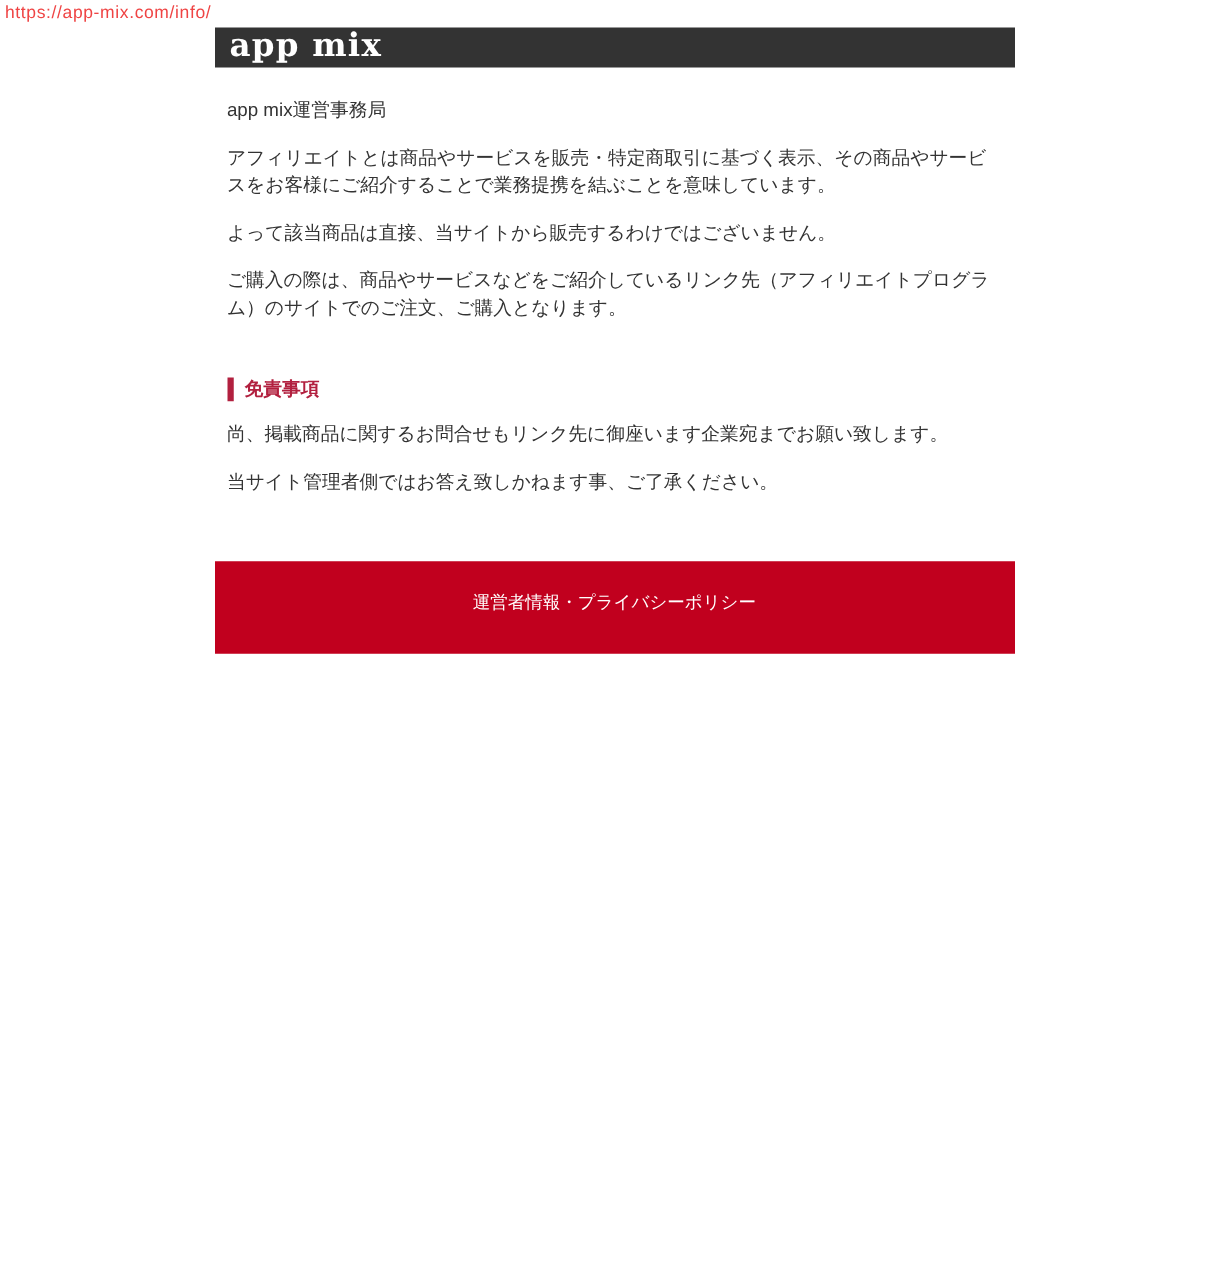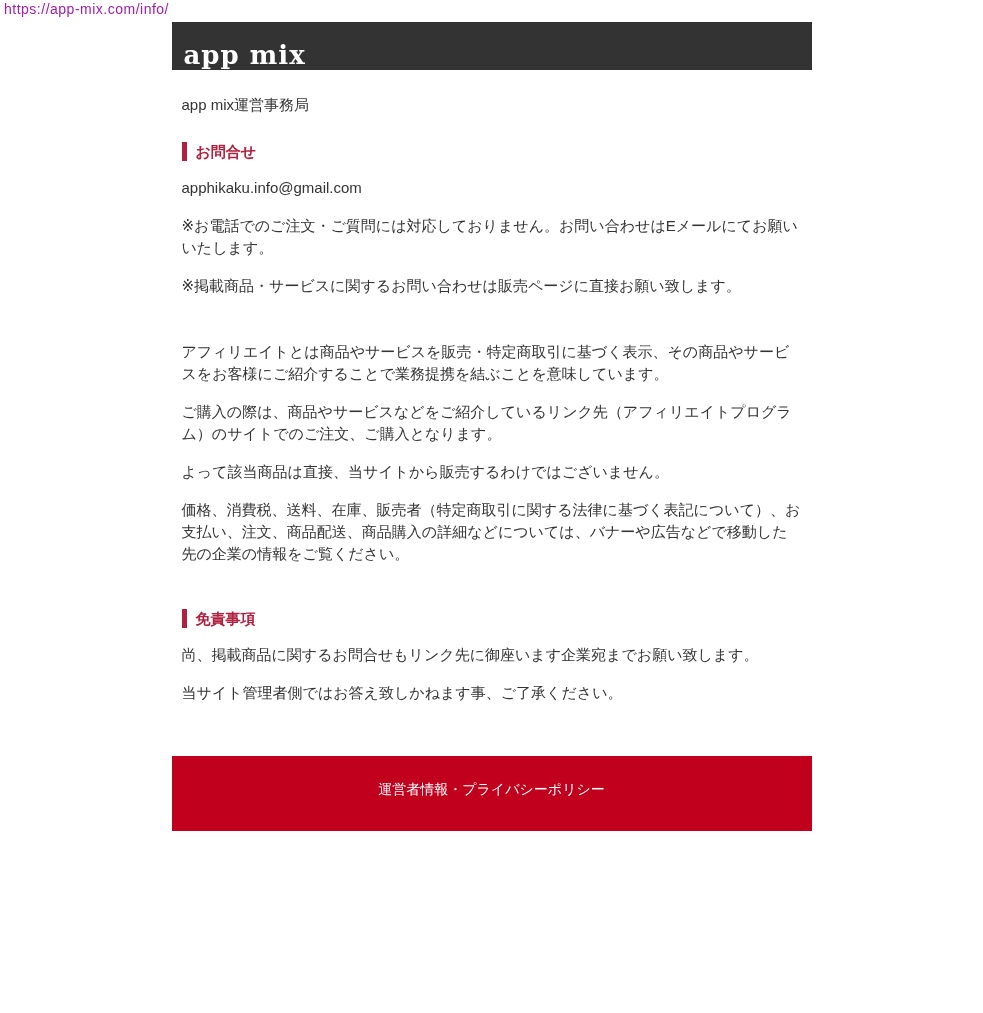--- a/index.html
+++ b/index.html
@@ -9,34 +9,34 @@
     width: 983px;
     height: 1013px;
     font-family: "Liberation Sans", "DejaVu Sans", sans-serif;
     position: relative;
   }
   .url-text {
     position: absolute;
     top: 1px;
     left: 4px;
     font-size: 14px;
-    color: #a21caf;
+    color: #ef4444;
     letter-spacing: 0.5px;
     text-align: right;
   }
   .container {
     width: 640px;
     margin: 0 auto;
     padding-top: 22px;
   }
   .site-header {
     background: #333333;
-    height: 48px;
+    height: 32px;
     display: flex;
-    align-items: flex-end;
+    align-items: flex-start;
     padding: 0 12px;
     box-sizing: border-box;
   }
   .site-title {
     color: #ffffff;
     font-family: "DejaVu Serif", "Liberation Serif", serif;
     font-weight: bold;
     font-size: 26px;
     letter-spacing: 1px;
   }
@@ -85,32 +85,25 @@
 <div class="container">
 
   <header class="site-header">
     <span class="site-title">app mix</span>
   </header>
 
   <main class="content">
 
     <p class="intro-text">app mix運営事務局</p>
 
-    <section class="section">
-      <h2 class="section-heading">お問合せ</h2>
-      <p>apphikaku.info@gmail.com</p>
-      <p>※お電話でのご注文・ご質問には対応しておりません。お問い合わせはEメールにてお願いいたします。</p>
-      <p>※掲載商品・サービスに関するお問い合わせは販売ページに直接お願い致します。</p>
-    </section>
 
     <section class="section">
       <p>アフィリエイトとは商品やサービスを販売・特定商取引に基づく表示、その商品やサービスをお客様にご紹介することで業務提携を結ぶことを意味しています。</p>
+      <p>よって該当商品は直接、当サイトから販売するわけではございません。</p>
       <p>ご購入の際は、商品やサービスなどをご紹介しているリンク先（アフィリエイトプログラム）のサイトでのご注文、ご購入となります。</p>
-      <p>よって該当商品は直接、当サイトから販売するわけではございません。</p>
-      <p>価格、消費税、送料、在庫、販売者（特定商取引に関する法律に基づく表記について）、お支払い、注文、商品配送、商品購入の詳細などについては、バナーや広告などで移動した先の企業の情報をご覧ください。</p>
     </section>
 
     <section class="section">
       <h2 class="section-heading">免責事項</h2>
       <p>尚、掲載商品に関するお問合せもリンク先に御座います企業宛までお願い致します。</p>
       <p>当サイト管理者側ではお答え致しかねます事、ご了承ください。</p>
     </section>
 
   </main>
 

